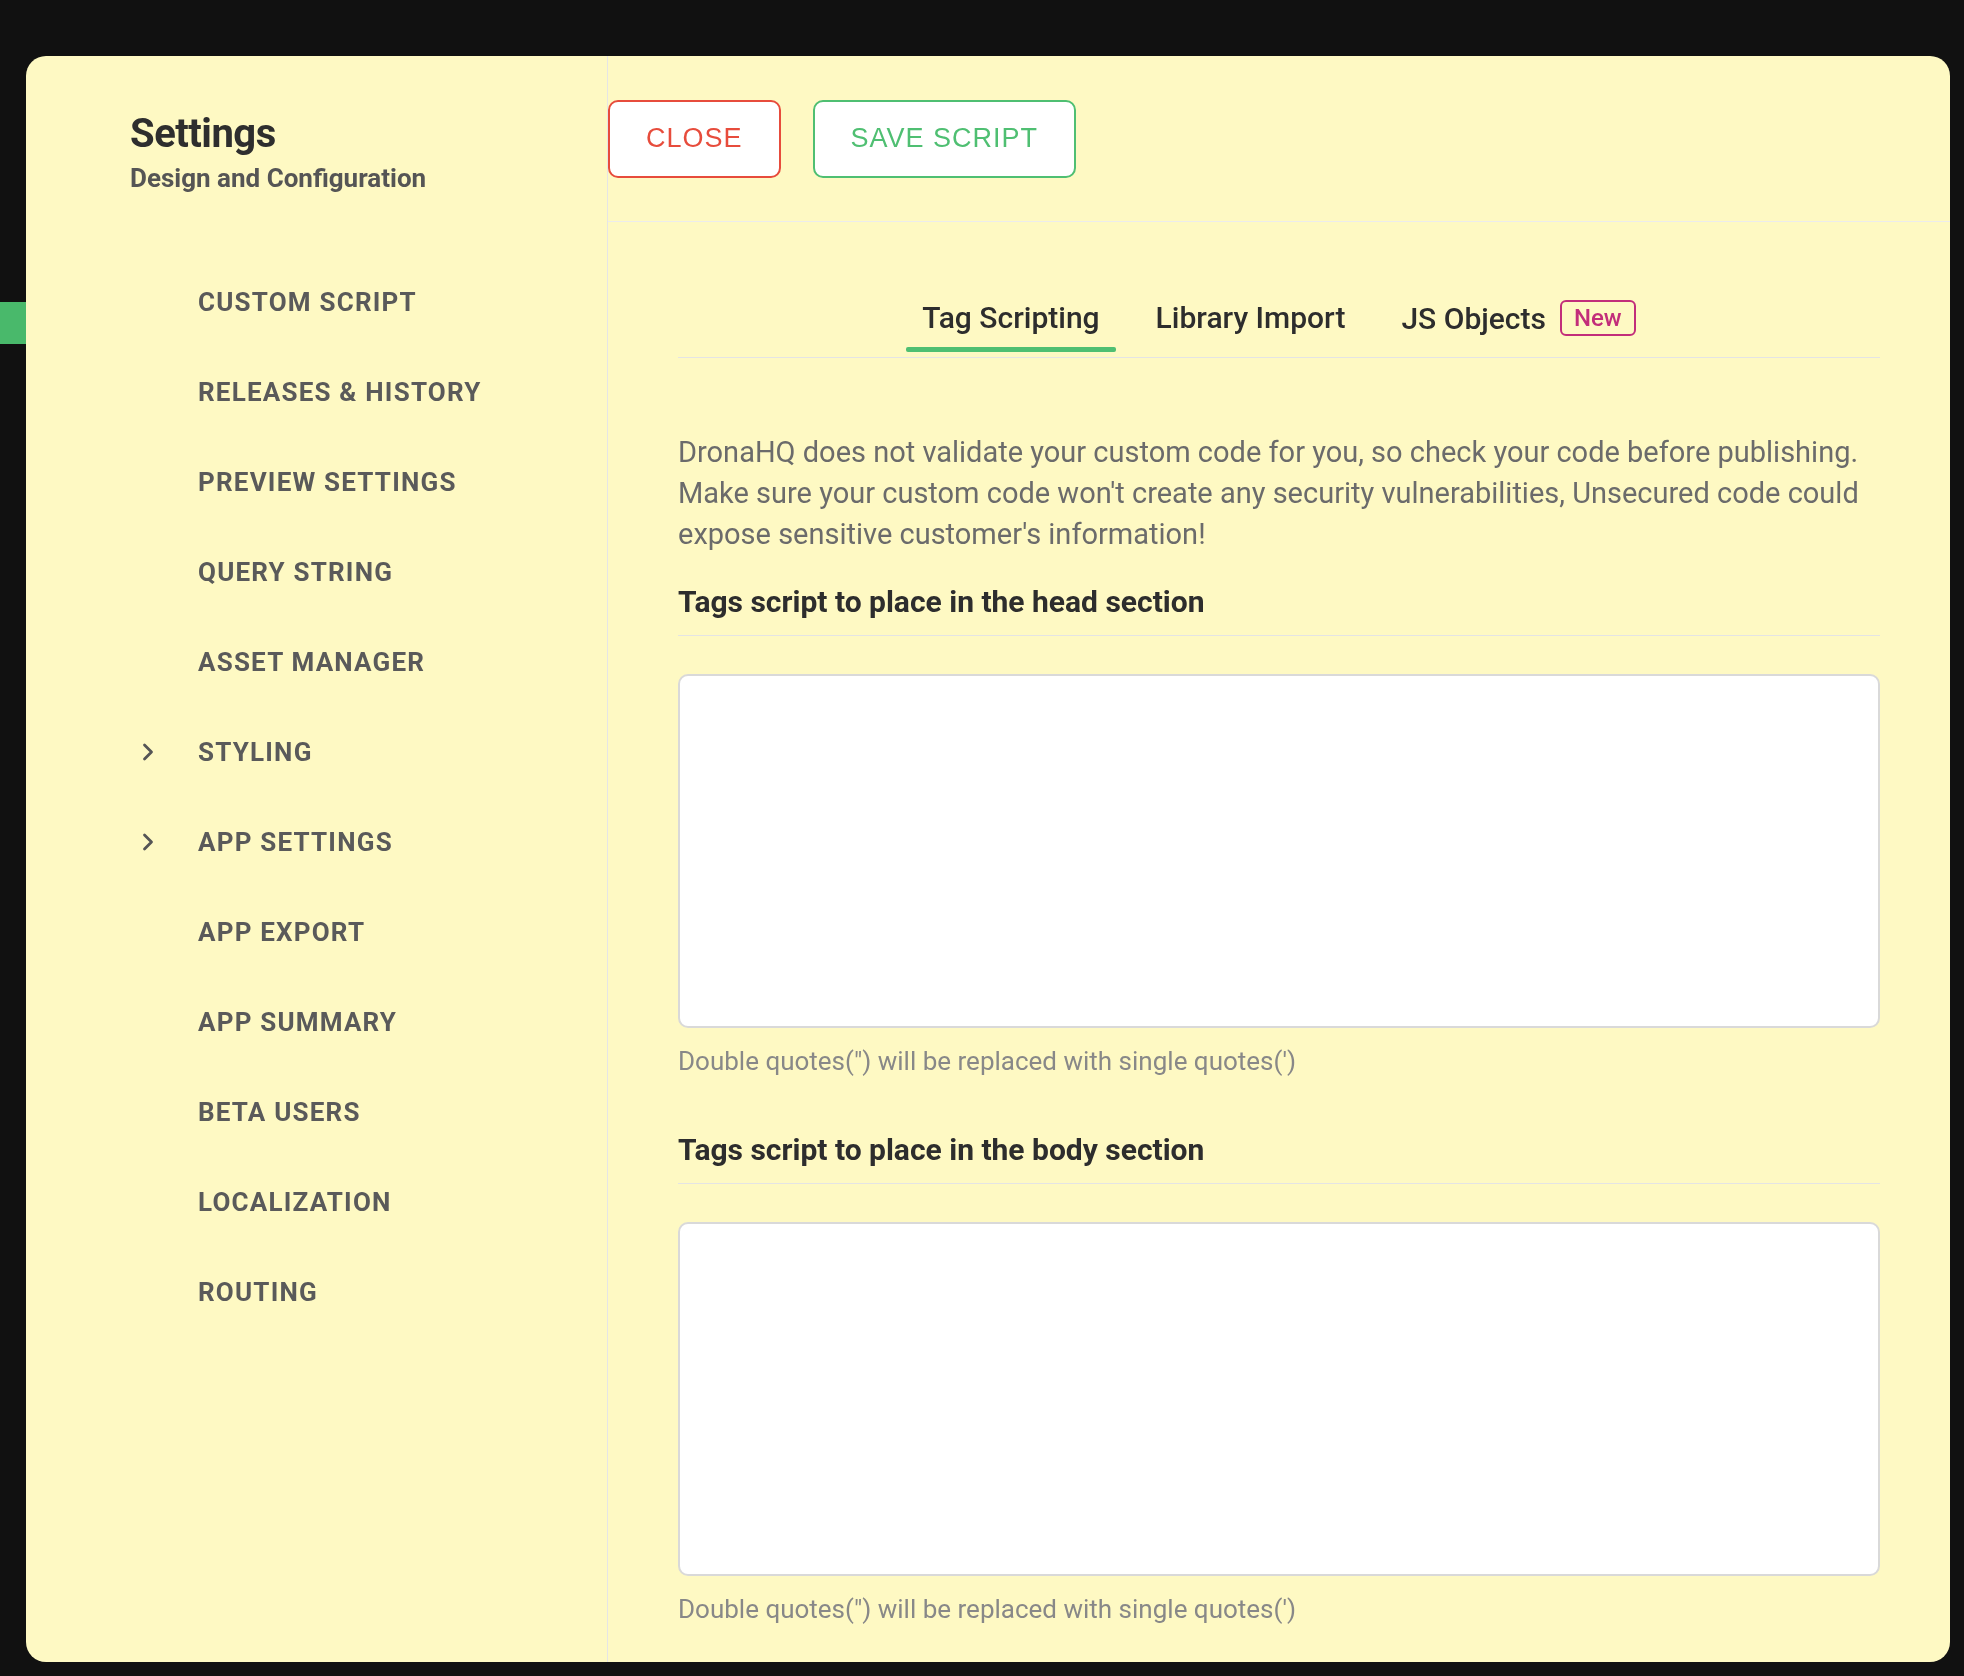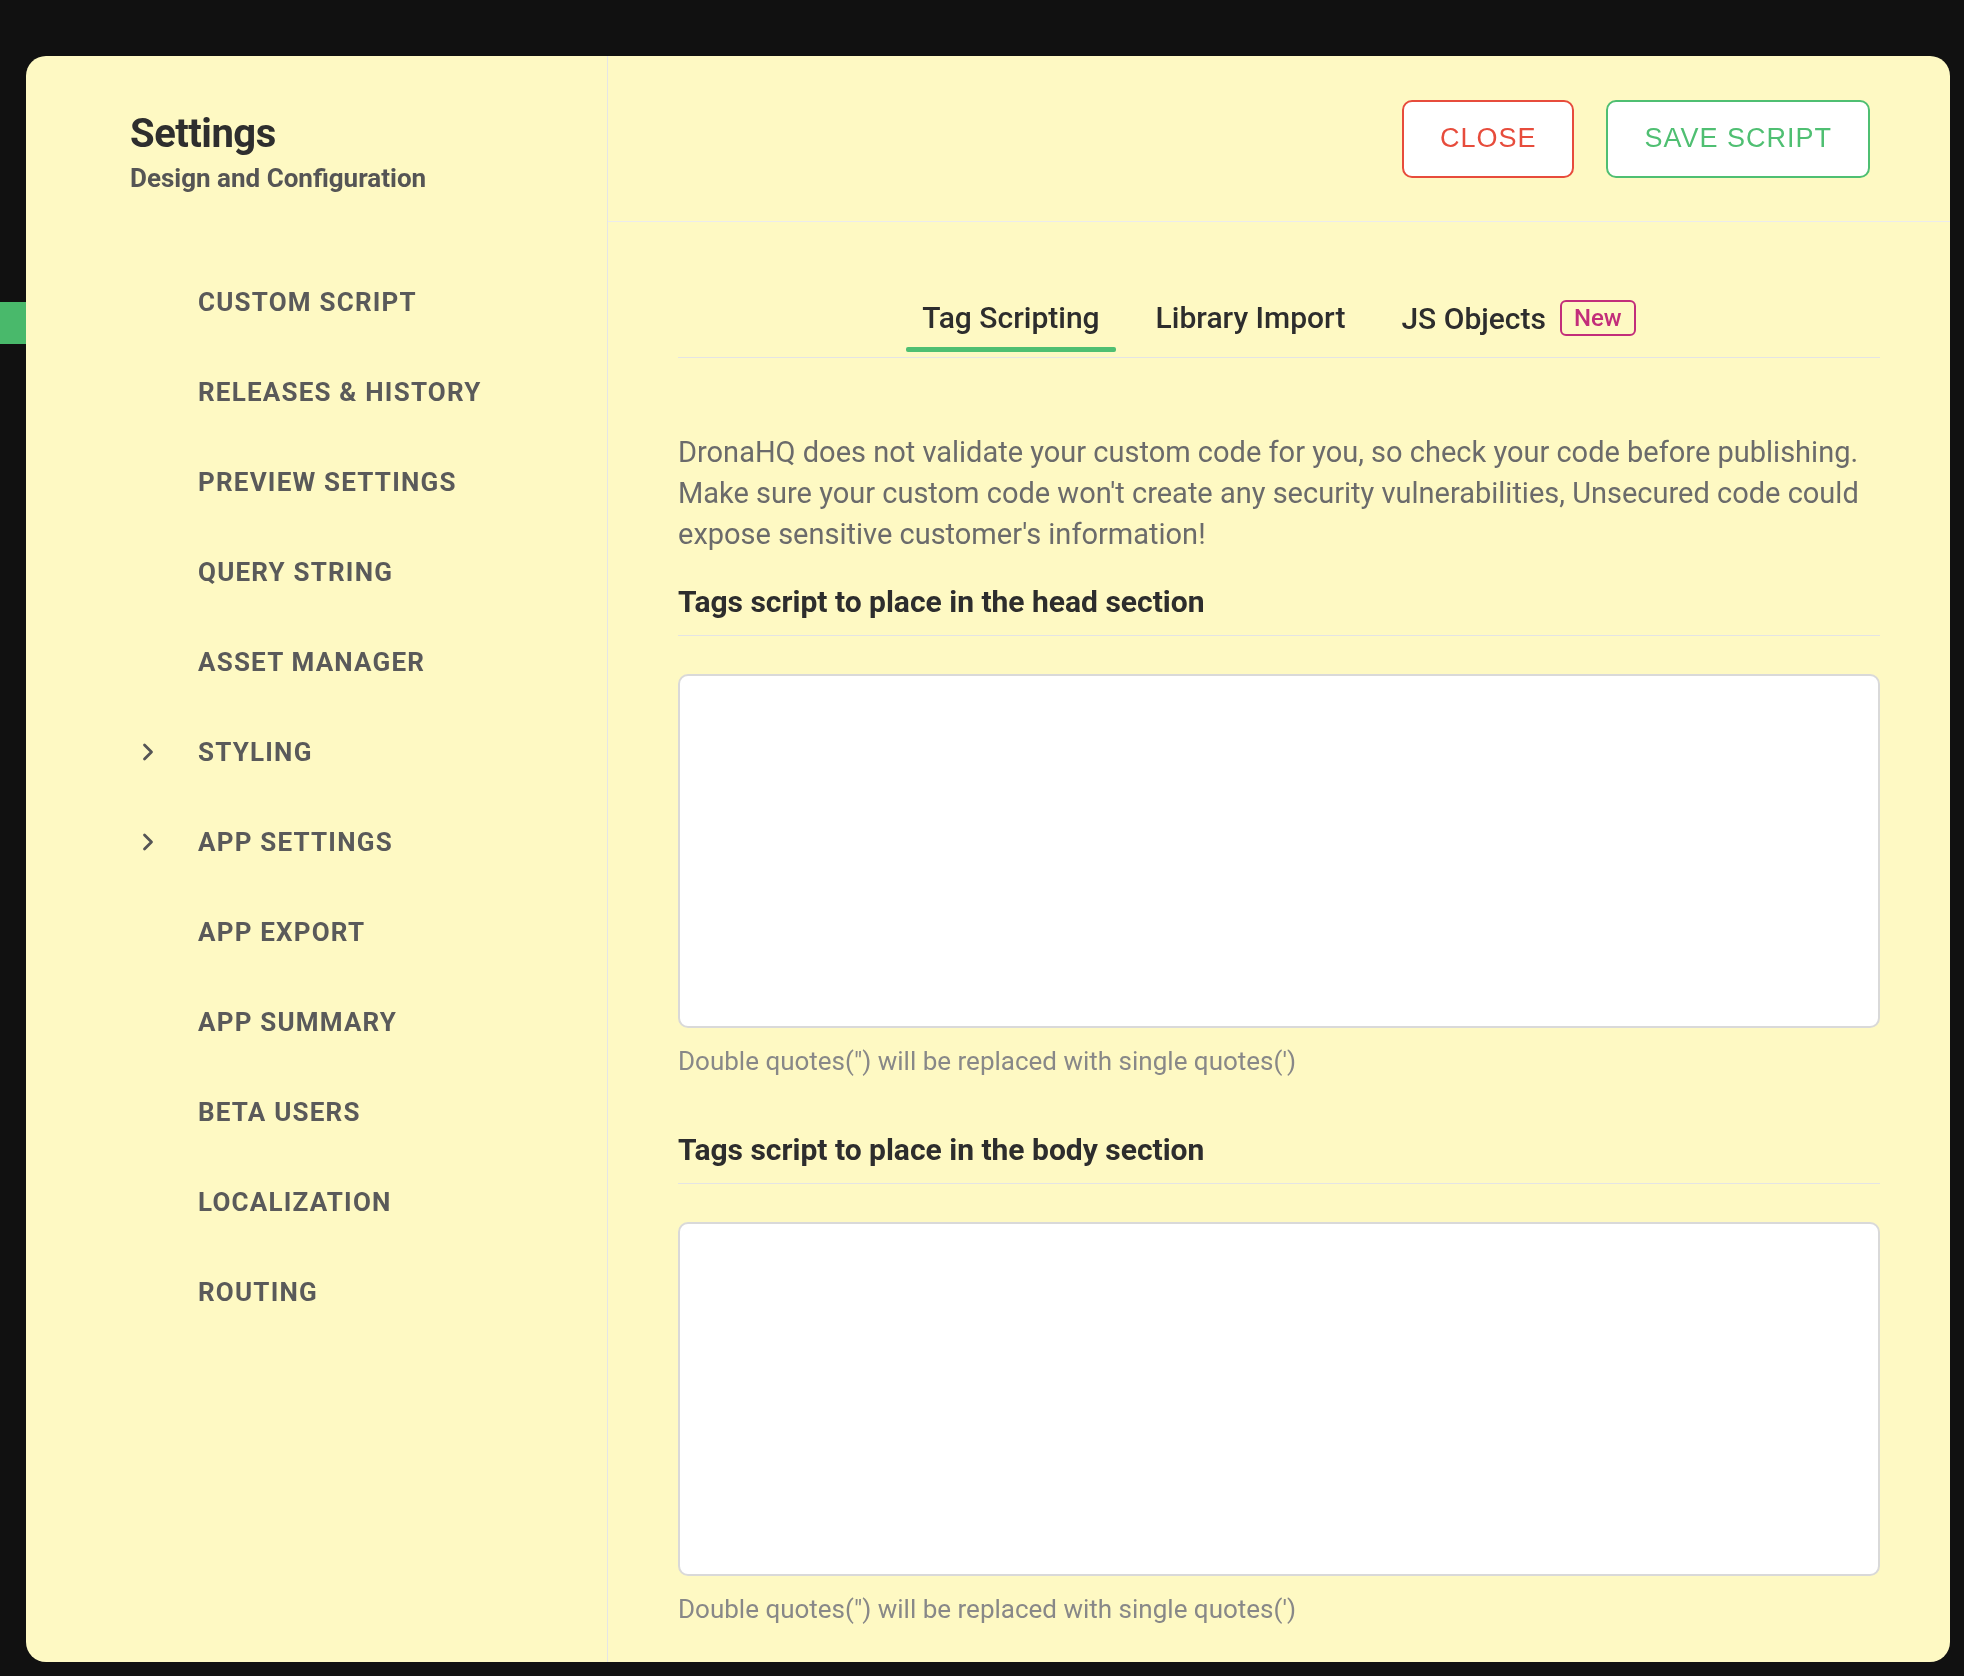--- a/index.html
+++ b/index.html
@@ -79,21 +79,20 @@
 
   .main {
     flex: 1;
     display: flex;
     flex-direction: column;
   }
   .topbar {
     height: 166px;
     border-bottom: 1px solid #ececec;
     display: flex;
-    justify-content: flex-end;
     align-items: center;
     padding-right: 80px;
     gap: 32px;
   }
   .btn {
     height: 78px;
     padding: 0 36px;
     border-radius: 10px;
     background: #fff;
     font-size: 27px;

